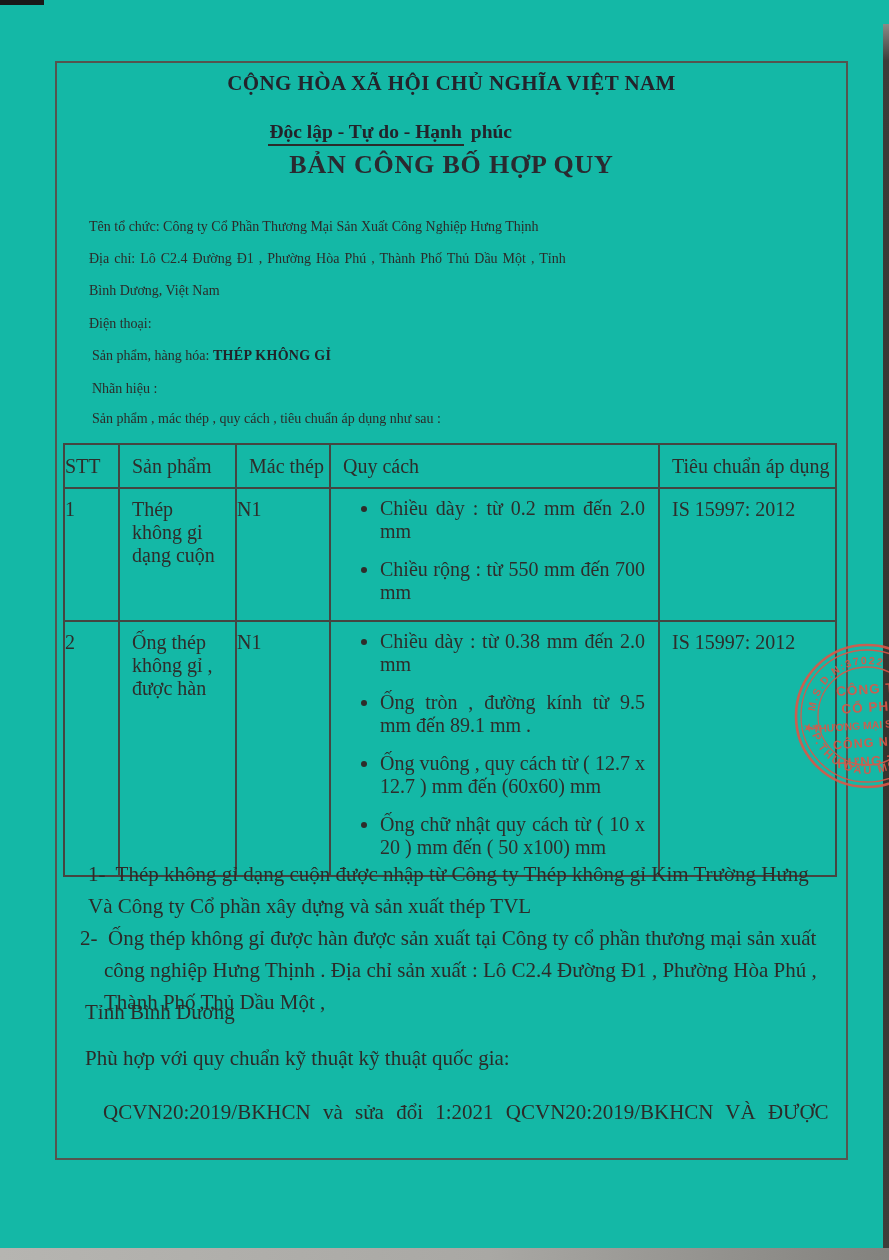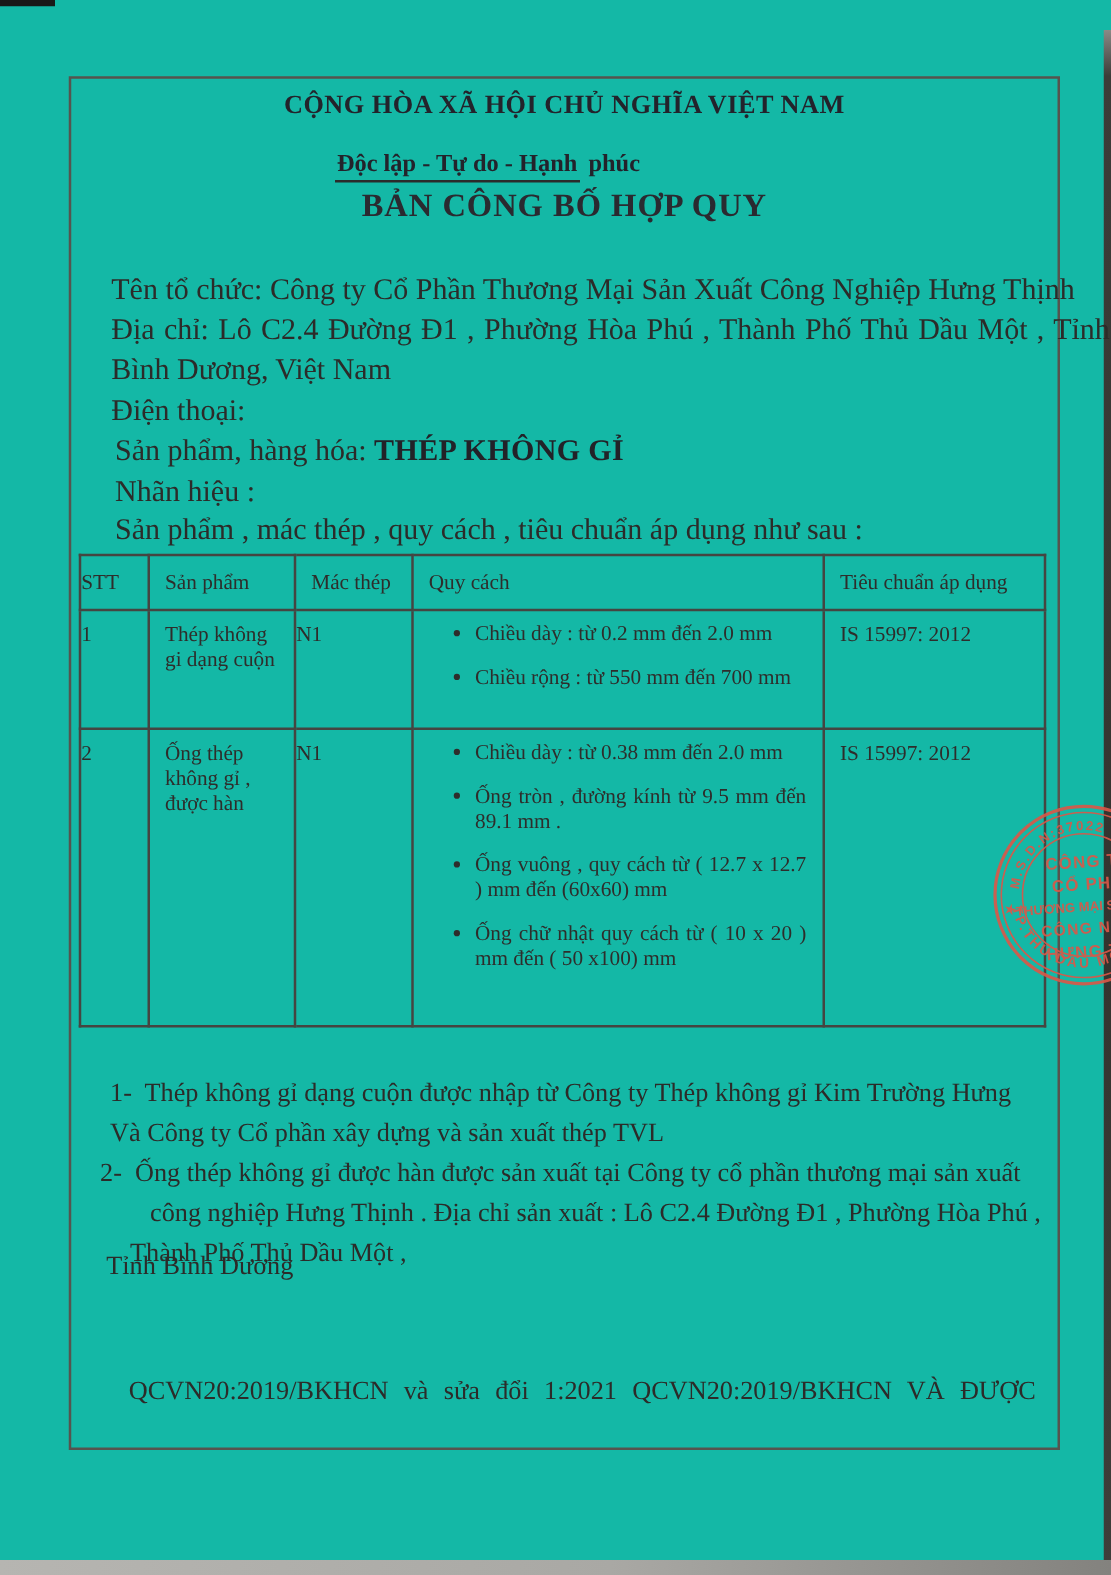--- a/index.html
+++ b/index.html
@@ -21,48 +21,48 @@
 
   .abs { position:absolute; white-space:pre; }
   .center { text-align:center; }
   .nat-title { top:71px; left:55px; width:793px; font-weight:bold; font-size:21px; letter-spacing:.4px; color:#23232b; }
   .motto-wrap { top:99px; left:30px; width:700px; font-weight:bold; font-size:19.5px; color:#23232b; }
   .motto-underlined { border-bottom:2.5px solid #2b2b2b; padding:0 2px 2px 2px; }
   .motto-tail { margin-left:7px;text-align:right; }
   .doc-title { top:150px; left:55px; width:793px; font-weight:bold; font-size:26px; letter-spacing:.8px; color:#2a2a30; }
   .doc-num { top:191px; left:55px; width:793px; font-size:20px; }
 
-  .info { font-size:24px; color:#2c2b29; }
+  .info { font-size:14px; color:#2c2b29; }
   .org       { top:219px; left:89px; }
   .addr1     { top:251px; left:89px; word-spacing:1.5px; }
   .addr2     { top:283px; left:89px; }
   .phone     { top:316px; left:89px; }
   .product   { top:348px; left:92px; }
   .product b { letter-spacing:.3px; color:#222228; }
   .brand     { top:381px; left:92px; }
   .intro     { top:411px; left:92px; }
 
   table.spec { position:absolute; left:63px; top:443px; width:772px;
-    table-layout:fixed; border-collapse:collapse; font-size:17px; color:#2e2d2b; }
+    table-layout:fixed; border-collapse:collapse; font-size:20px; color:#2e2d2b; }
   table.spec td, table.spec th { border:2px solid #454541; vertical-align:top; font-weight:normal; text-align:left; }
   table.spec th { height:42px; vertical-align:middle; padding:0 0 0 12px; }
   th.c, td.c { text-align:center; padding-left:0 !important; }
   td.pad { padding:9px 10px 8px 12px; }
   td.just { text-align:justify; }
   ul.qc { margin:4px 0 0 0; padding:0 8px 0 48px; }
   ul.qc li { margin:7px 0 15px 0; text-align:justify; padding-right:4px; }
   ul.qc li::marker { color:#2e2d2b; }
   .row1 { height:95px; }
   .row2 { height:238px; }
 
   .notes { font-size:21px; color:#2c2b29; }
   .n1l1  { top:862px; left:88px;text-align:right; }
   .n1l2  { top:894px; left:88px; }
   .n2l1  { top:926px; left:80px; }
-  .n2l2  { top:958px; left:104px;margin-left:16px; }
+  .n2l2  { top:958px; left:104px; }
   .n2l3  { top:990px; left:104px;text-align:center; }
   .prov  { top:1000px; left:85px; }
   .phuhop{ top:1046px; left:85px; }
   .qcvn1 { top:1076px; left:103px; word-spacing:7px;margin-top:24px; }
   .qcvn2 { top:1108px; left:60px; word-spacing:2.5px; }
 
   .stamp { position:absolute; left:787px; top:636px; width:170px; height:170px; opacity:.9; }
   .stamp text { fill:#dc5748; font-family:"Liberation Sans","DejaVu Sans",sans-serif; font-weight:bold; }
   .stamp .ring { fill:none; stroke:#dc5748; }
 </style>
@@ -134,20 +134,21 @@
     </tr>
   </tbody>
     </table>
 
   <div class="abs notes n1l1">1-  Thép không gỉ dạng cuộn được nhập từ Công ty Thép không gỉ Kim Trường Hưng</div>
   <div class="abs notes n1l2">Và Công ty Cổ phần xây dựng và sản xuất thép TVL</div>
   <div class="abs notes n2l1">2-  Ống thép không gỉ được hàn được sản xuất tại Công ty cổ phần thương mại sản xuất</div>
   <div class="abs notes n2l2">công nghiệp Hưng Thịnh . Địa chỉ sản xuất : Lô C2.4 Đường Đ1 , Phường Hòa Phú ,</div>
   <div class="abs notes n2l3">Thành Phố Thủ Dầu Một ,</div>
   <div class="abs notes prov">Tỉnh Bình Dương</div>
+  <div class="abs notes phuhop">Phù hợp với quy chuẩn kỹ thuật kỹ thuật quốc gia:</div>
   <div class="abs notes qcvn1">QCVN20:2019/BKHCN và sửa đổi 1:2021 QCVN20:2019/BKHCN VÀ ĐƯỢC</div>
 
   <svg class="stamp" viewBox="0 0 170 170">
     <defs>
       <path id="arcTop" d="M 28.2 75.5 A 52 52 0 0 1 93.5 29.8"></path>
       <path id="arcBottom" d="M 22.9 90.1 A 58 58 0 0 0 113.3 127.5"></path>
     </defs>
     <circle class="ring" cx="80" cy="80" r="71" stroke-width="2.6"></circle>
     <circle class="ring" cx="80" cy="80" r="66" stroke-width="1.3"></circle>
     <circle class="ring" cx="80" cy="80" r="49" stroke-width="1.3"></circle>

